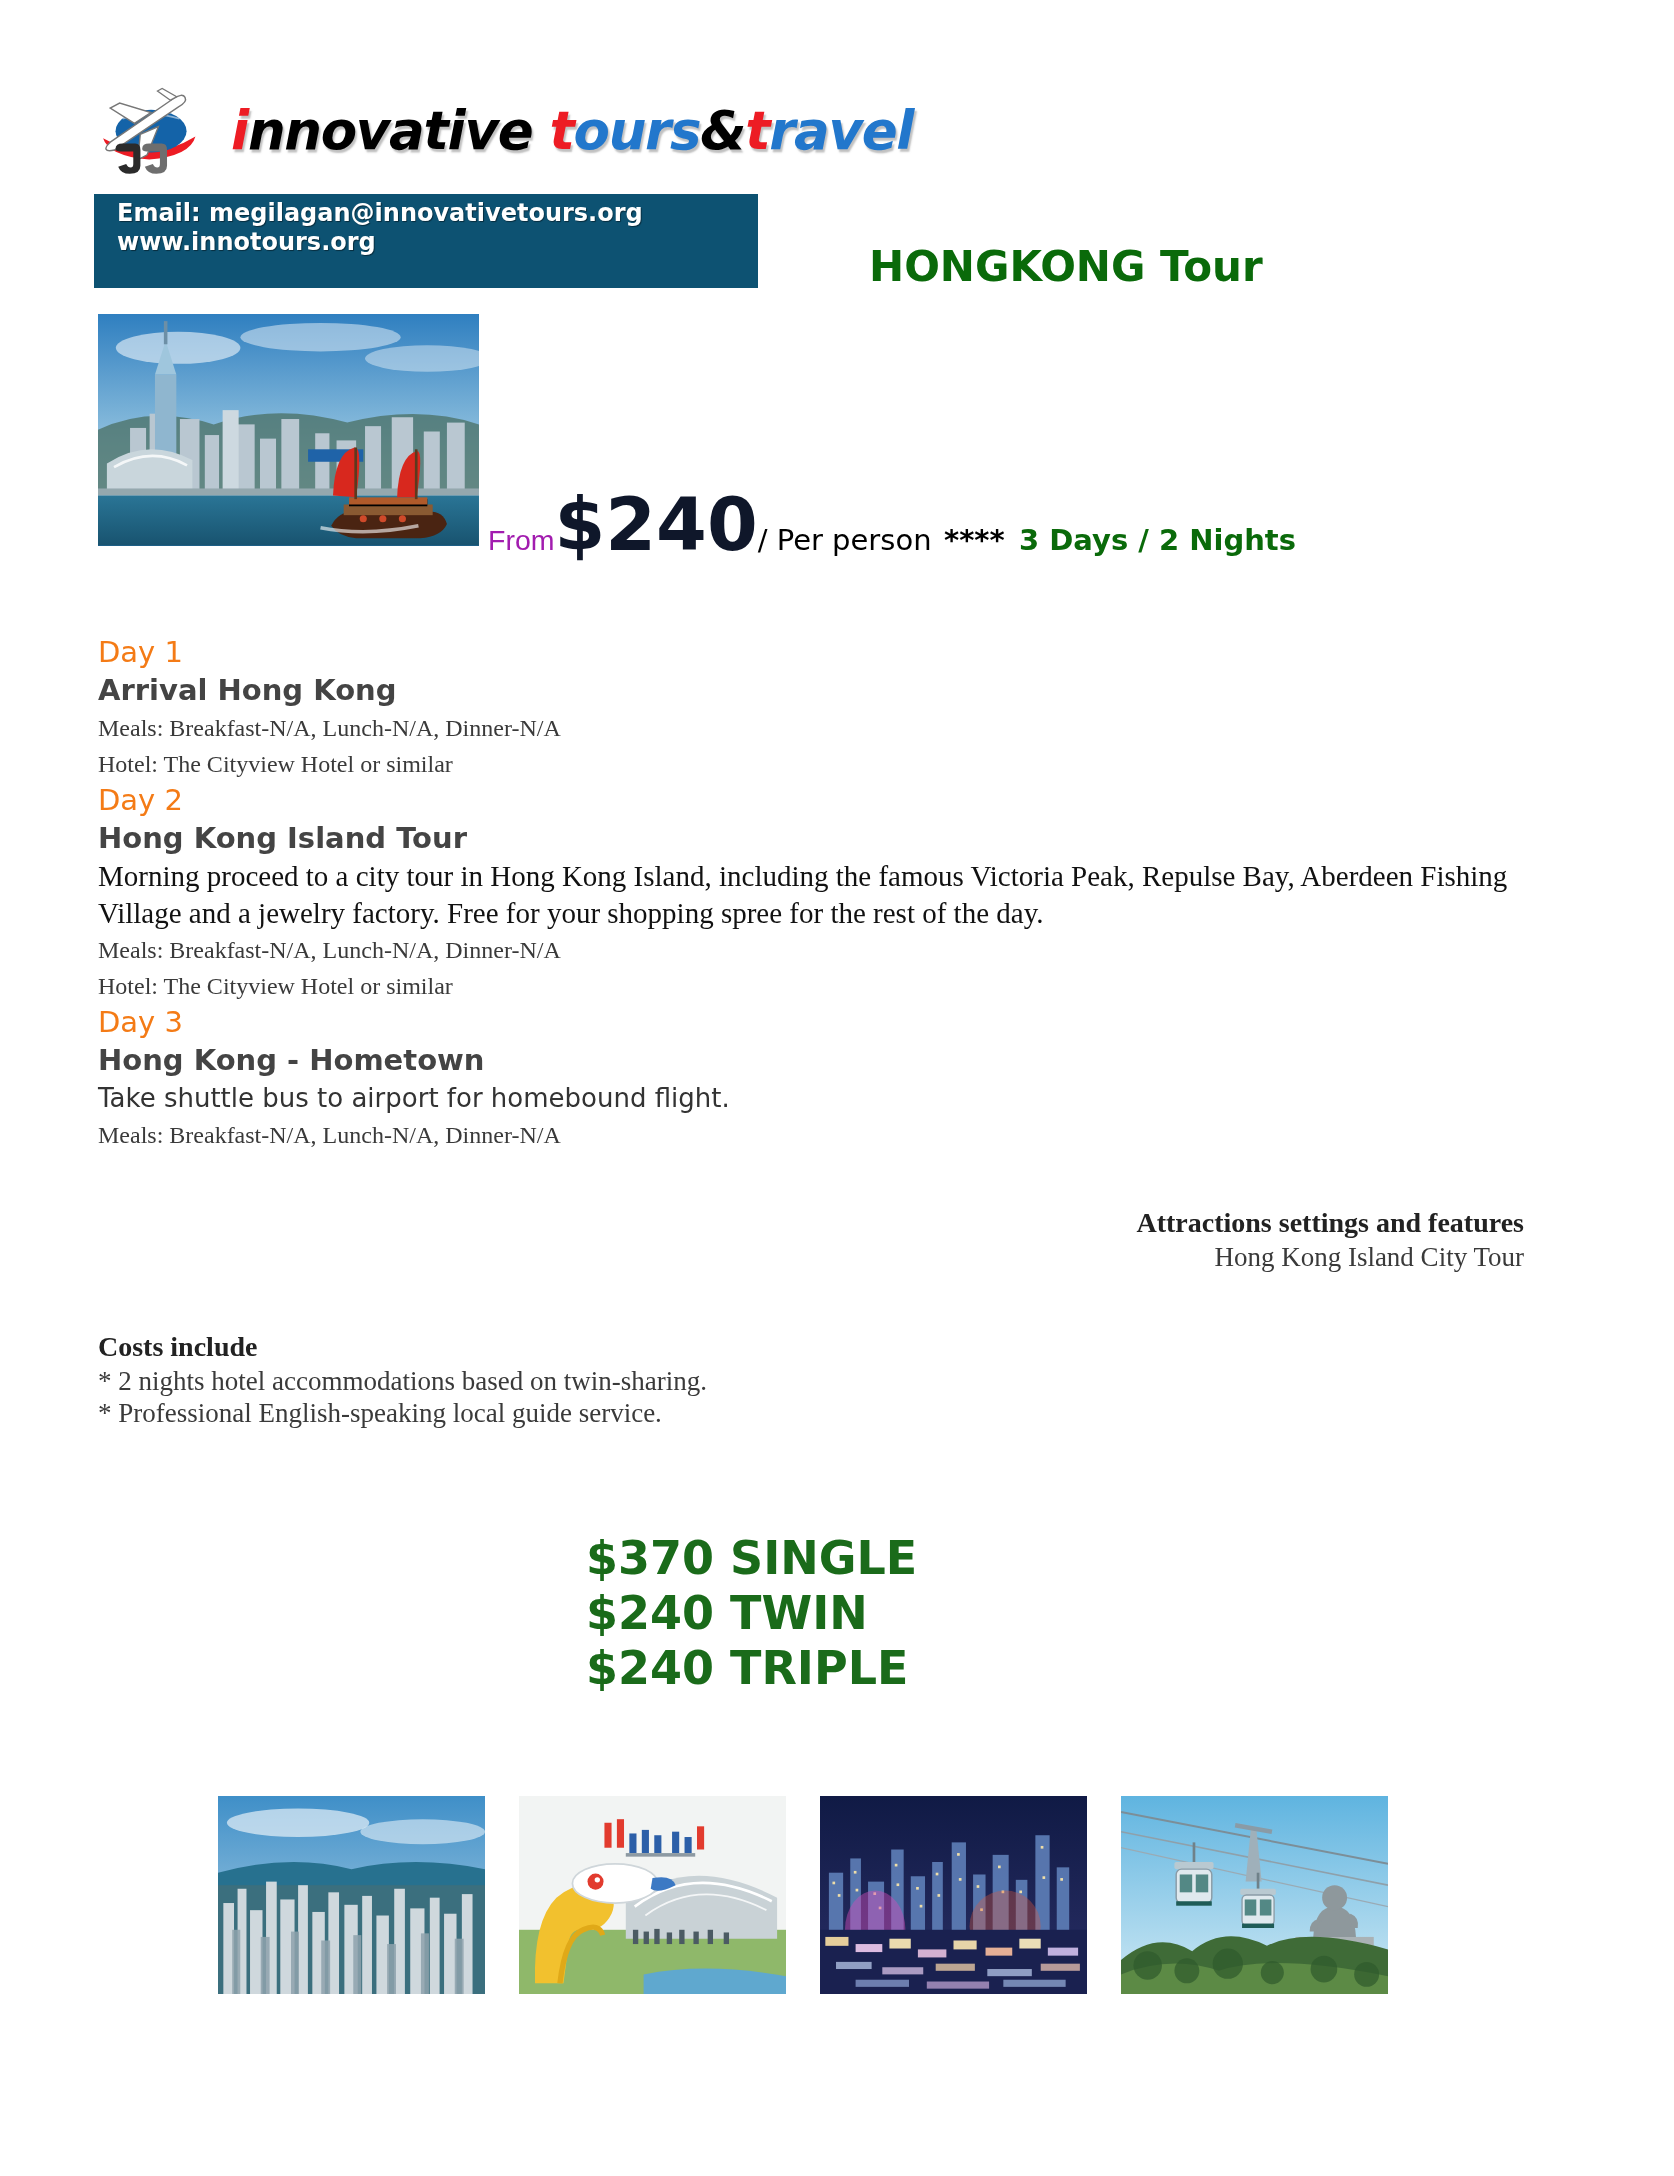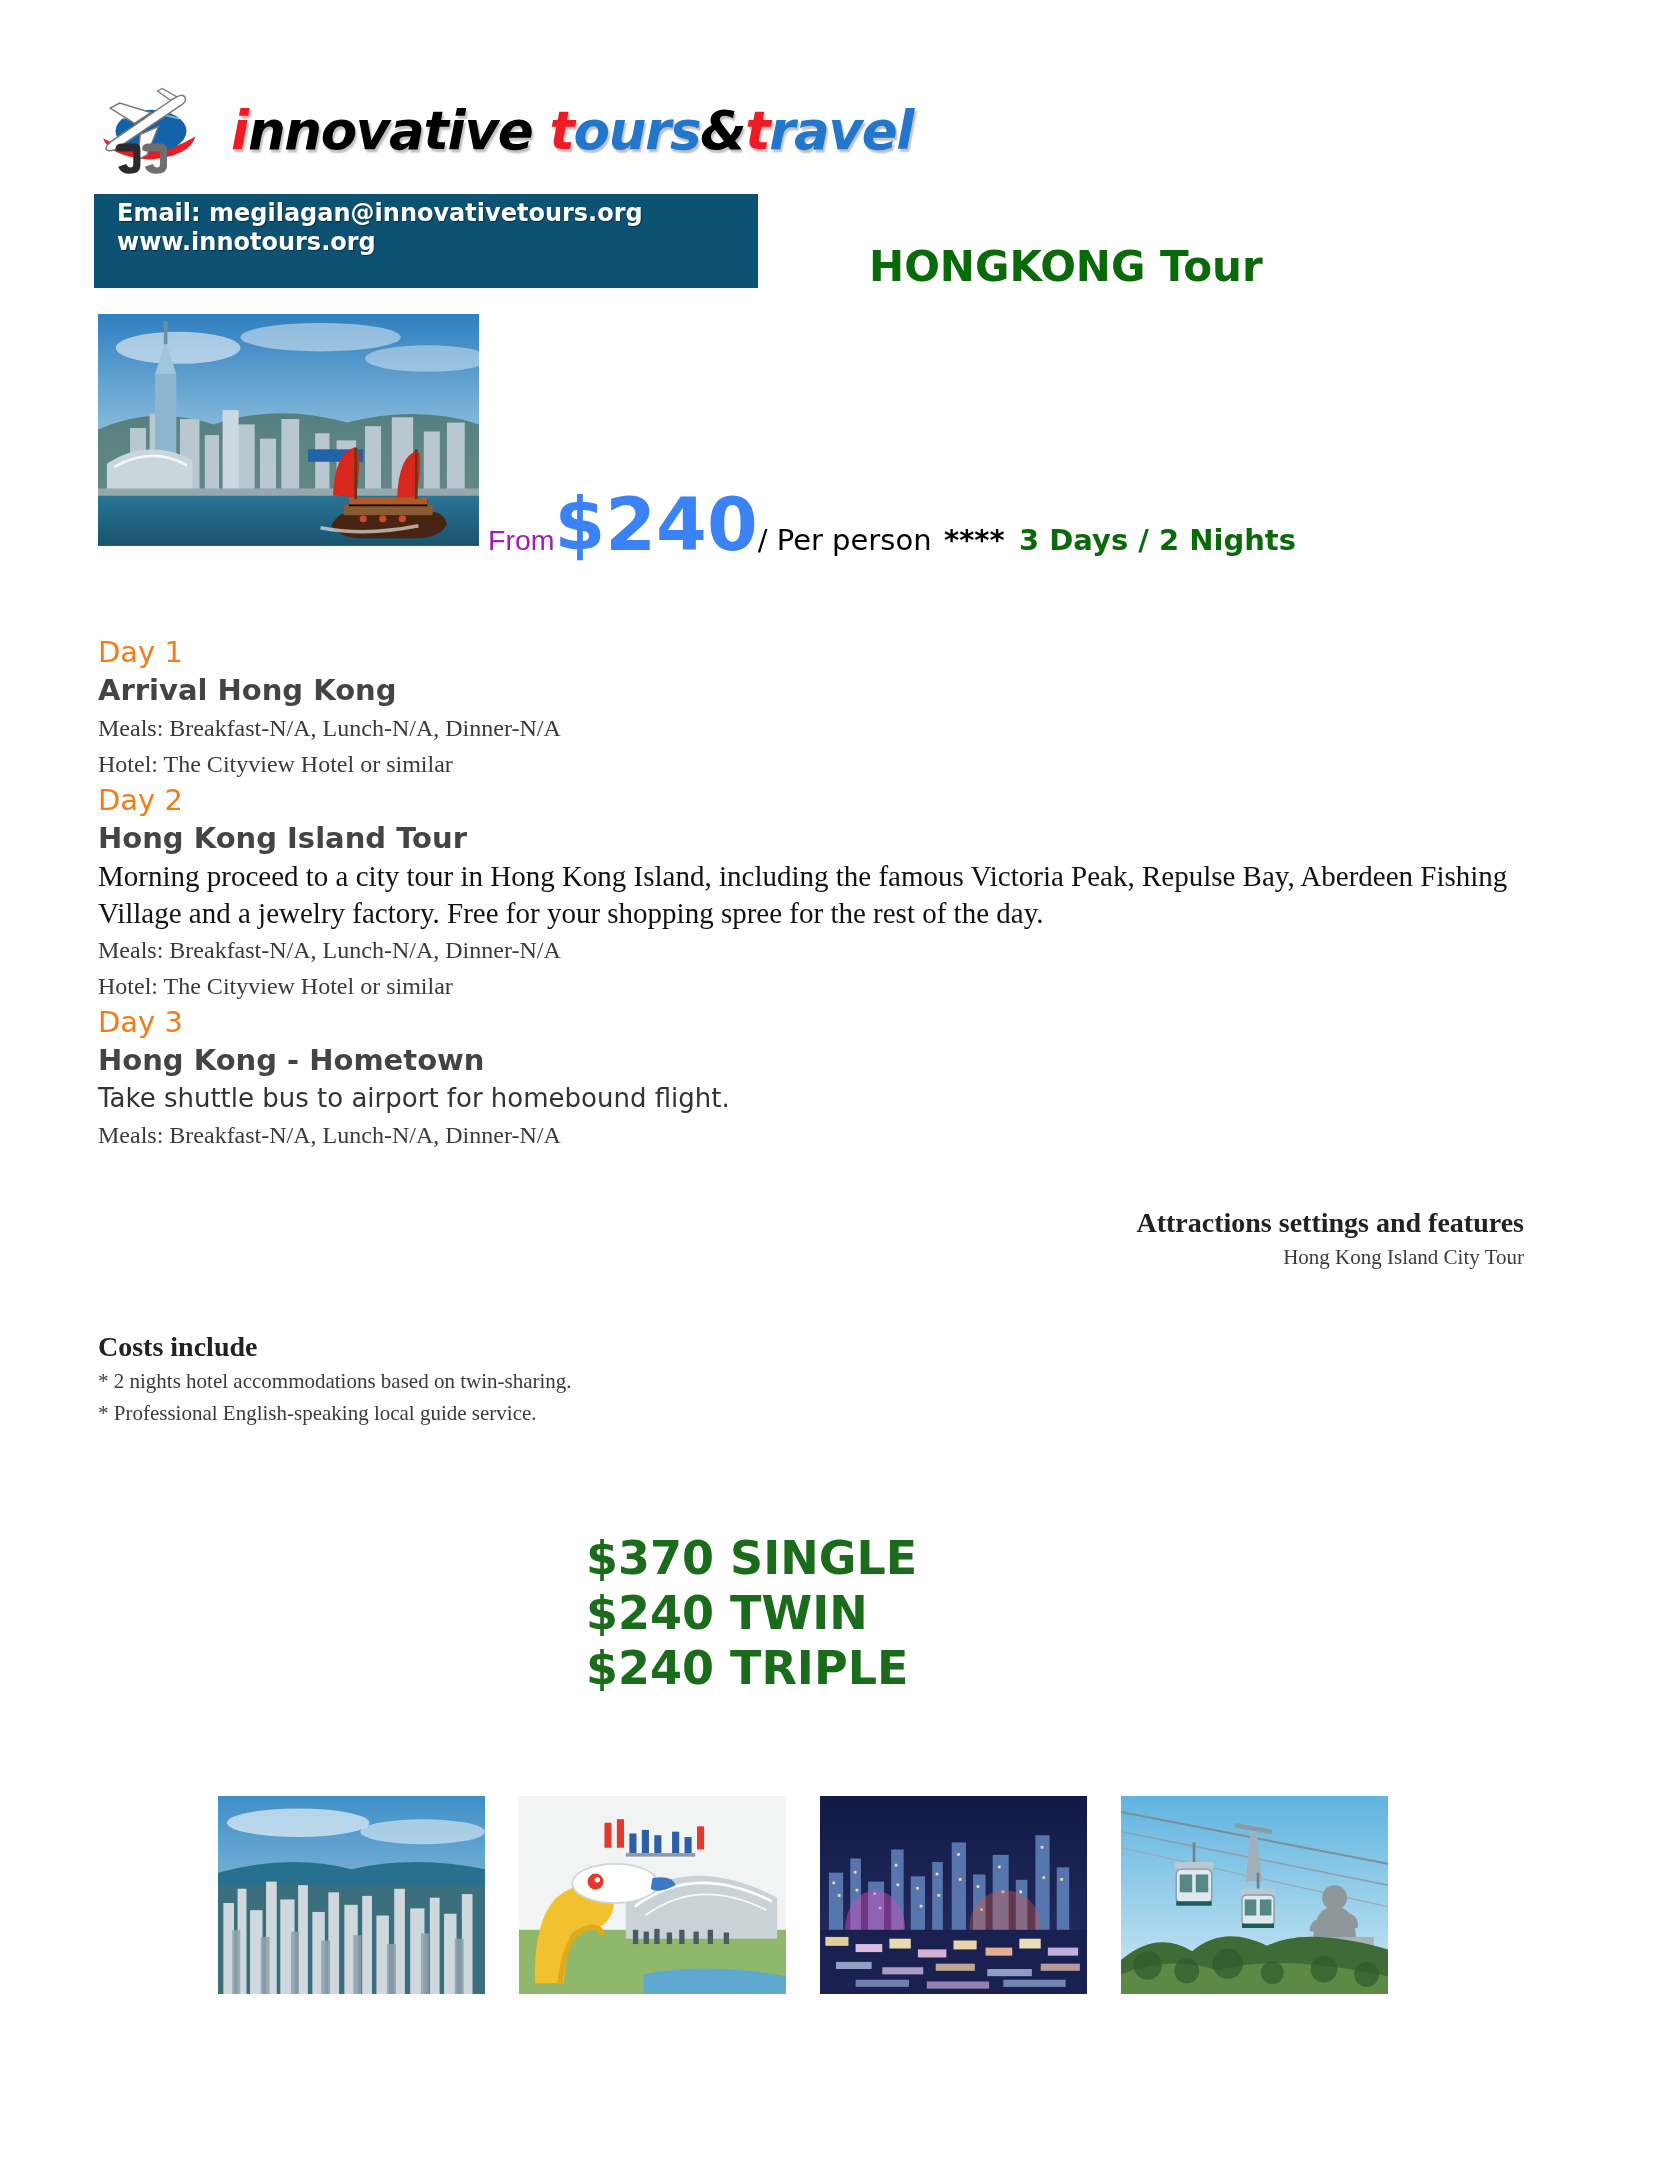--- a/index.html
+++ b/index.html
@@ -108,21 +108,21 @@
   .pl-from {
     font-family: Liberation Sans, sans-serif;
     font-size: 28.5px;
     color: #a21caf;
     vertical-align: baseline;
   }
   .pl-amount {
     font-family: "DejaVu Sans", sans-serif;
     font-weight: bold;
     font-size: 73px;
-    color: #3b82f6;
+    color: #0f172a;
     vertical-align: baseline;
   }
   .pl-per {
     font-family: "DejaVu Sans", sans-serif;
     font-size: 29px;
     color: #000000;
     vertical-align: baseline;
   }
   .pl-stars {
     font-family: "DejaVu Sans", sans-serif;
@@ -189,21 +189,21 @@
   .section-head {
     font-family: "Liberation Serif", serif;
     font-weight: bold;
     font-size: 28px;
     line-height: 37px;
     color: #222222;
     margin: 0;
   }
   .section-body {
     font-family: "Liberation Serif", serif;
-    font-size: 21px;
+    font-size: 27px;
     line-height: 32px;
     color: #3a3a3a;
     margin: 0;
   }
   .attractions { margin-top: 51px; text-align: right; }
   .costs { margin-top: 55px; }
 
   
   .rates {
     position: absolute;

